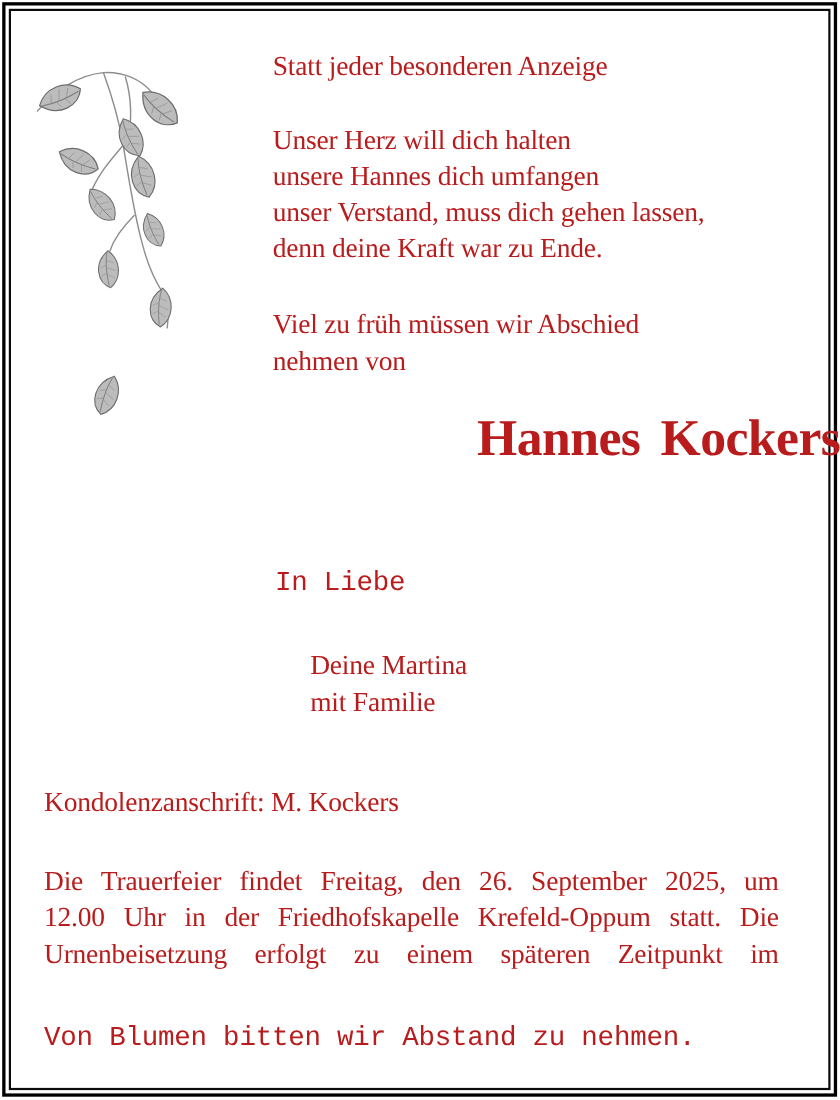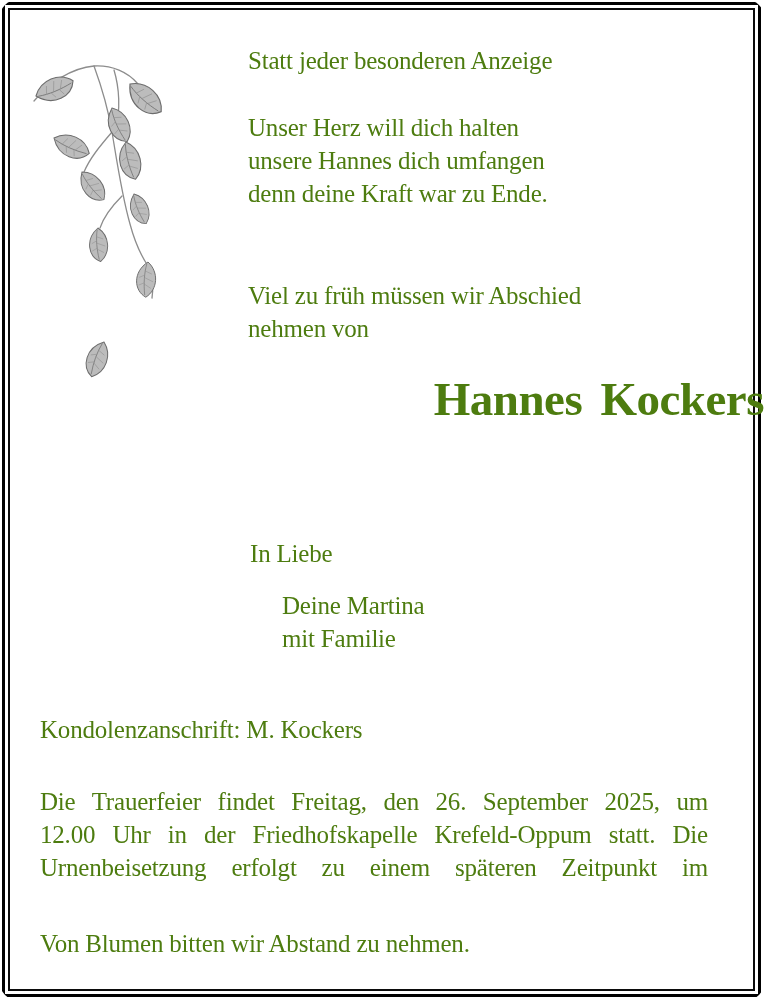--- a/index.html
+++ b/index.html
@@ -1,45 +1,44 @@
 <!DOCTYPE html>
 <html><head>
 <meta charset="utf-8">
 <style>
   html,body { margin:0; padding:0; background:#fff; }
   .page {
     position:relative; width:764px; height:1000px; background:#ffffff;
-    font-family:"Liberation Serif","DejaVu Serif",serif; color:#4d7c0f;
+    font-family:"Liberation Serif","DejaVu Serif",serif; color:#b91c1c;
     overflow:hidden;
-    border-radius:17px;
   }
   .abs { position:absolute; }
   .frame-outer { position:absolute; left:2px; top:2px; right:3px; bottom:3px;
     border:3px solid #000; pointer-events:none; }
   .frame-inner { position:absolute; left:8px; top:8px; right:9px; bottom:9px;
     border:2px solid #0b0b0b; pointer-events:none; }
   .body-text { font-size:25px; line-height:33px; letter-spacing:-0.2px; white-space:nowrap; }
   .intro      { left:248px; top:44px; }
   .poem       { left:248px; top:111px; }
   .farewell   { left:248px; top:279px; }
   .name {
     left:0; top:374px; width:764px; text-align:right; margin:0;
     font-size:47px; font-weight:bold; line-height:1.1;
     letter-spacing:-0.5px; word-spacing:7px;
   }
   .dates { top:446px; left:0; width:764px; height:34px; font-size:26px; }
   .birth { position:absolute; left:88px;  white-space:nowrap; }
   .death { position:absolute; left:424px; white-space:nowrap; }
-  .in-liebe   { left:250px; top:537px; }
+  .in-liebe   { left:250px; top:513px;font-family:Liberation Mono, monospace; }
   .mourners   { left:250px; top:589px;margin-left:32px; }
   .condolence { left:40px;  top:699px;margin-top:14px; }
   .funeral    { left:40px;  top:785px; width:668px; white-space:normal; }
   .funeral .jline { text-align:justify; text-align-last:justify; white-space:normal; }
   .funeral .jline.last { text-align-last:auto; }
-  .flowers    { left:40px;  top:927px; }
+  .flowers    { left:40px;  top:927px;font-family:Liberation Mono, monospace; }
   .branch     { left:28px;  top:46px; }
 </style>
 </head>
 <body>
 
 <div class="page">
 
   <div class="frame-outer"></div>
   <div class="frame-inner"></div>
 
@@ -71,20 +70,21 @@
       <use href="#lf" transform="translate(120,216) rotate(90) scale(1.1)"></use>
       <use href="#lf" transform="translate(76,296) rotate(106) scale(1.15)"></use>
     </g>
   </svg>
 
   <div class="abs body-text intro">Statt jeder besonderen Anzeige</div>
 
   <div class="abs body-text poem">
     <div>Unser Herz will dich halten</div>
     <div>unsere Hannes dich umfangen</div>
+    <div>unser Verstand, muss dich gehen lassen,</div>
     <div>denn deine Kraft war zu Ende.</div>
   </div>
 
   <div class="abs body-text farewell">
     <div>Viel zu früh müssen wir Abschied</div>
     <div>nehmen von</div>
   </div>
 
   <h1 class="abs name">Hannes Kockers</h1>
 

